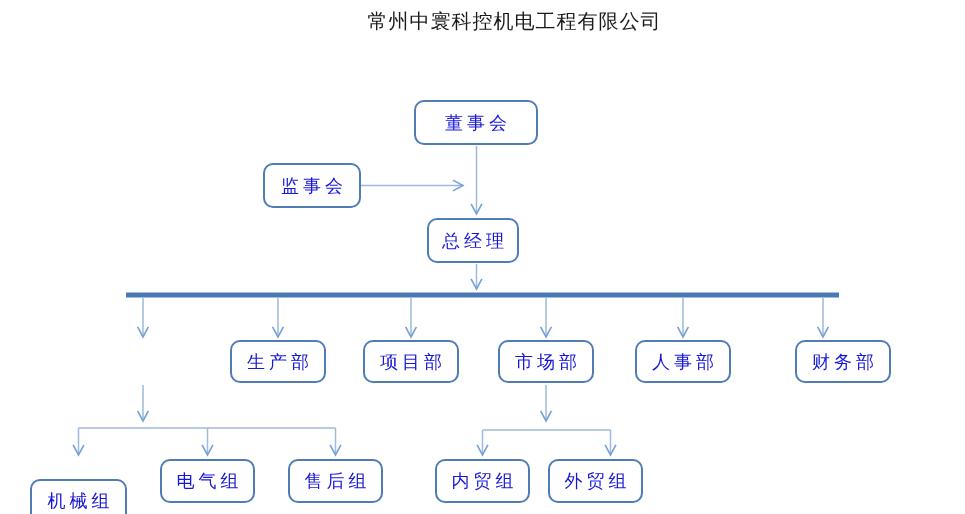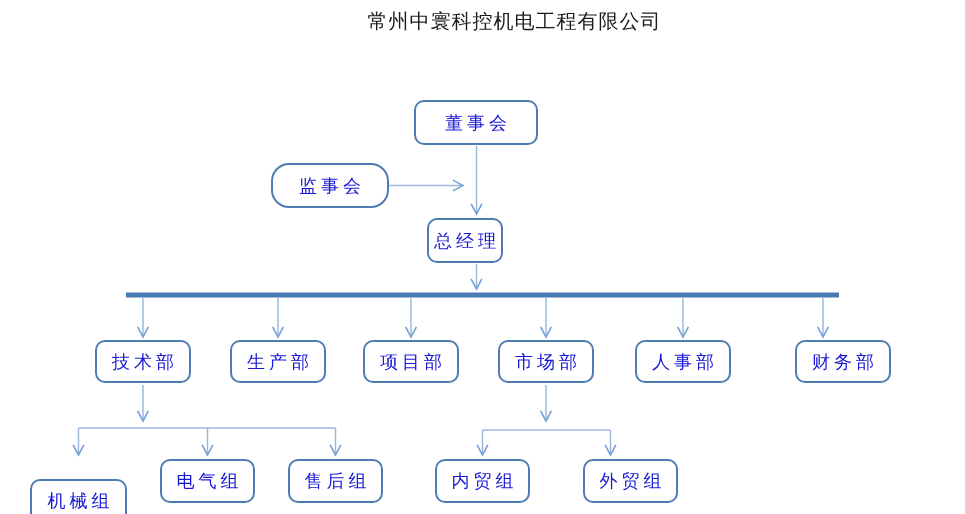--- a/index.html
+++ b/index.html
@@ -79,29 +79,28 @@
     <line x1="335.5" y1="428" x2="335.5" y2="455" marker-end="url(#arrow)"></line>
 
     <line x1="546" y1="385" x2="546" y2="421" marker-end="url(#arrow)"></line>
     <line x1="482.5" y1="430" x2="610.5" y2="430"></line>
     <line x1="482.5" y1="430" x2="482.5" y2="455" marker-end="url(#arrow)"></line>
     <line x1="610.5" y1="430" x2="610.5" y2="455" marker-end="url(#arrow)"></line>
   </svg>
 
   <div class="node" style="left:414px;top:100px;width:124px;">董事会</div>
 
-  <div class="node" style="left:271px;top:163px;width:118px;border-radius:18px;">监事会</div>
-  <div class="node" style="left:427px;top:218px;width:76px;">总经理</div>
+  <div class="node" style="left:263px;top:163px;width:98px;">监事会</div>
+  <div class="node" style="left:427px;top:218px;width:92px;">总经理</div>
 
-  <div class="node" style="left:95px;top:340px;width:96px;height:43px;">技术部</div>
   <div class="node" style="left:230px;top:340px;width:96px;height:43px;">生产部</div>
   <div class="node" style="left:363px;top:340px;width:96px;height:43px;">项目部</div>
   <div class="node" style="left:498px;top:340px;width:96px;height:43px;">市场部</div>
   <div class="node" style="left:635px;top:340px;width:96px;height:43px;">人事部</div>
   <div class="node" style="left:775px;top:340px;width:96px;height:43px;margin-left:20px;">财务部</div>
 
   <div class="node" style="left:30px;top:479px;width:97px;height:44px;">机械组</div>
   <div class="node" style="left:160px;top:459px;width:95px;height:44px;">电气组</div>
   <div class="node" style="left:288px;top:459px;width:95px;height:44px;">售后组</div>
   <div class="node" style="left:435px;top:459px;width:95px;height:44px;">内贸组</div>
-  <div class="node" style="left:583px;top:459px;width:95px;height:44px;">外贸组</div>
+  <div class="node" style="left:548px;top:459px;width:95px;height:44px;">外贸组</div>
 
 </div>
 
 </body></html>

